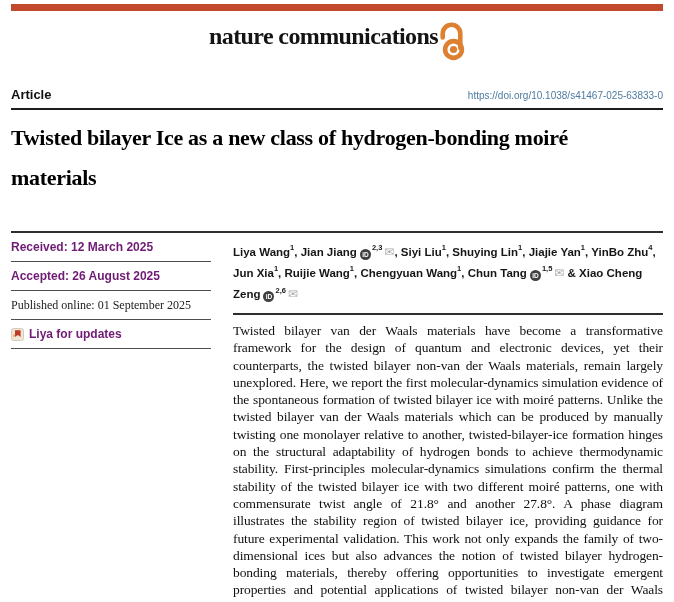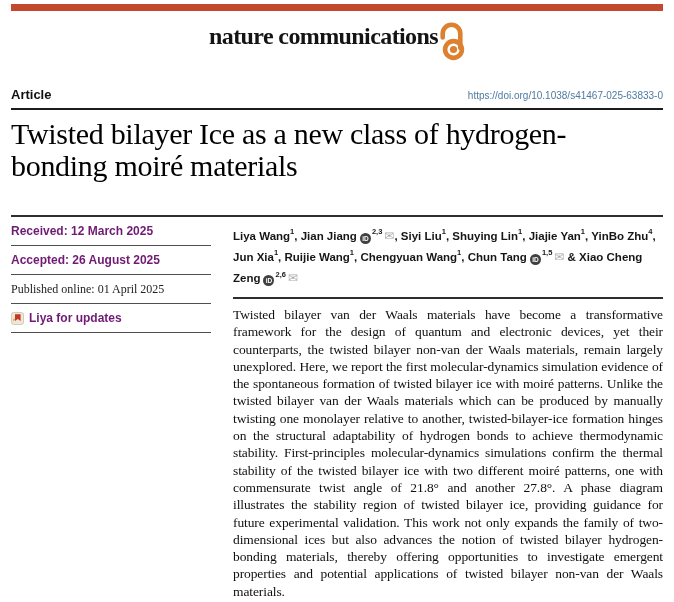--- a/index.html
+++ b/index.html
@@ -11,21 +11,21 @@
   .masthead{display:flex;justify-content:center;align-items:flex-start;margin-top:8px;height:42px;}
   .journal-name{font-family:"Liberation Serif",serif;font-weight:700;font-size:24px;letter-spacing:-0.6px;color:#141414;line-height:1.1;padding-top:4px;}
   .oa-wrap{padding-top:2px;}
 
   .article-row{display:flex;justify-content:space-between;align-items:baseline;margin-top:26px;}
   .article-label{font-weight:700;font-size:13px;color:#111;}
   .doi{font-size:10px;color:var(--doi,#4d7aa0);text-decoration:none;}
 
   .rule-dark{margin-top:6px;height:2px;background:#1c1c1c;}
 
-  .title{margin:8px 0 0 0;font-family:"Liberation Serif",serif;font-weight:400;font-size:30px;line-height:32px;letter-spacing:-0.3px;color:#000;max-width:592px;}
+  .title{margin:8px 0 0 0;font-family:"Liberation Serif",serif;font-weight:700;font-size:22px;line-height:40px;letter-spacing:-0.3px;color:#000;max-width:592px;}
 
   .main{margin-top:33px;border-top:2px solid #2e2e2e;display:grid;grid-template-columns:200px 1fr;column-gap:22px;}
 
   .left-col{padding-top:0;}
   .meta-row{display:flex;align-items:center;height:28px;border-bottom:1px solid #4f4f4f;font-size:12px;font-weight:700;color:#701a75;gap:5px;}
   .meta-row.serif{font-family:"Liberation Serif",serif;font-weight:400;font-size:12px;color:#222;}
   .cfu-icon{display:inline-flex;flex:0 0 auto;}
 
   .authors{margin:0;padding-top:7px;font-size:11.5px;font-weight:700;line-height:18.5px;color:#161616;max-width:432px;}
   .authors sup{font-size:7.5px;position:relative;top:-1px;font-weight:700;}
@@ -67,21 +67,21 @@
   <div class="main">
 
     <div class="left-col">
       <div class="meta-row">
         <span>Received: 12 March 2025</span>
       </div>
       <div class="meta-row">
         <span>Accepted: 26 August 2025</span>
       </div>
       <div class="meta-row serif">
-        <span>Published online: 01 April 2025</span>
+        <span>Published online: 01 September 2025</span>
       </div>
       <div class="meta-row">
         <span class="cfu-icon">
           <svg width="13" height="13" viewBox="0 0 13 13" aria-hidden="true">
             <rect x="0.5" y="0.5" width="12" height="12" rx="2" fill="#efe7d6" stroke="#c9c2b2" stroke-width="0.8"></rect>
             <path d="M4 2.3 h5.6 v6.7 l-2.8 -2.1 L4 9 z" fill="#c0392b"></path>
             <path d="M2.3 6.2 l2 1.4 -2 1.9 z" fill="#e2a33b"></path>
           </svg>
         </span>
         <span>Liya for updates</span>

